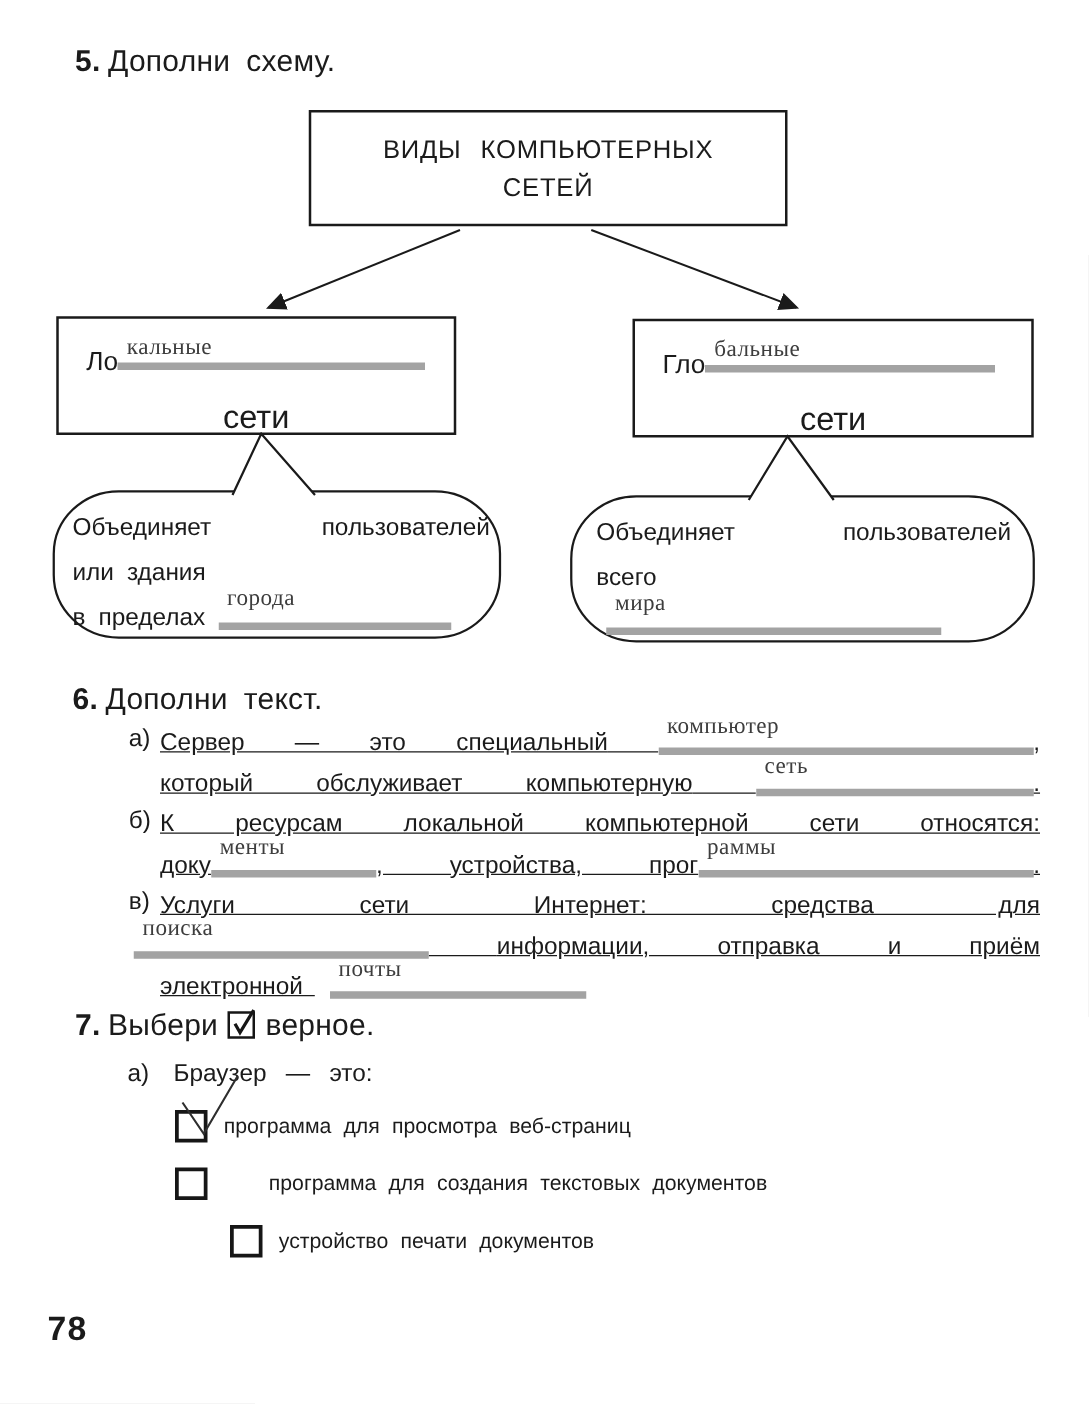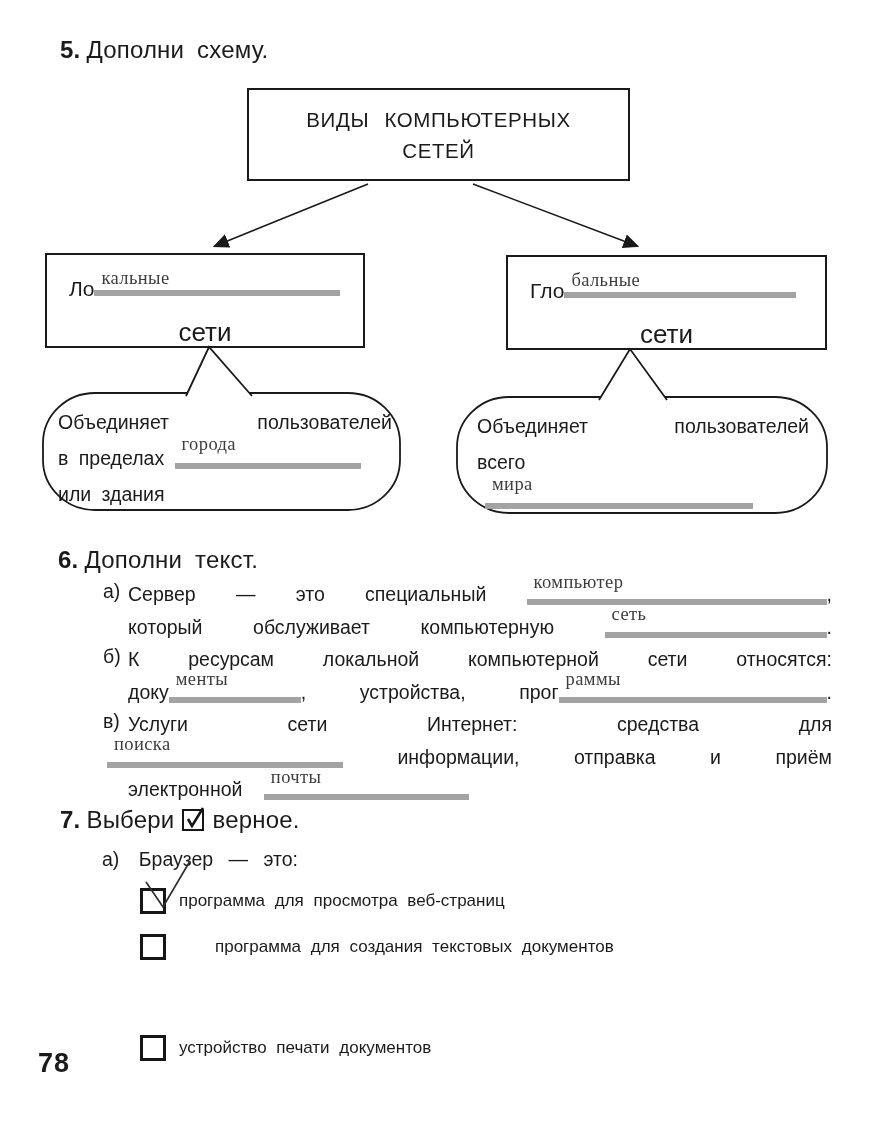--- a/index.html
+++ b/index.html
@@ -42,21 +42,21 @@
   .w246 { width:246px; } .w232 { width:232px; } .w186 { width:186px; } .w300 { width:300px; } .w222 { width:222px; }
   .w132 { width:132px; } .w268 { width:268px; } .w236 { width:236px; }
   .w205 { width:205px; }
 
   
   .bubtxt { font-size:19.5px; line-height:36px; word-spacing:5px; }
   .jl { text-align:justify; text-align-last:justify; }
 
   
   .itemlabel { font-size:19.5px; }
-  .itemtext { width:704px; font-size:19.5px; line-height:32.5px; word-spacing:4px; }
+  .itemtext { width:704px; font-size:19.5px; line-height:32.5px; word-spacing:4px;text-decoration:underline; }
   .itemtext .ln { width:704px; }
 
   
   .hcbx {
     position:relative; display:inline-block; width:22px; height:22px;
     border:2.6px solid #161616; box-sizing:border-box; top:3px;
     margin:0 8px;
   }
   .opt-row { display:flex; align-items:center; left:140px; }
   .cbx {
@@ -112,25 +112,25 @@
       <span>Гло</span>
         <span class="blank w232">
           <span class="ans">бальные</span>
         </span>
     </div>
     <div class="l2">сети</div>
   </div>
 
   <div class="abs bubtxt" style="left:58px; top:404px; width:334px;">
     <div class="jl">Объединяет пользователей</div>
+    <div>или здания</div>
     <div>
       <span>в пределах</span>
       <span class="blank w186"><span class="ans">города</span></span>
     </div>
-    <div>или здания</div>
   </div>
 
   <div class="abs bubtxt" style="left:477px; top:408px; width:332px;">
     <div class="jl">Объединяет пользователей</div>
     <div>всего</div>
     <div>
       <span class="blank w268" style="margin-left:8px;"><span class="ans">мира</span></span>
     </div>
   </div>
 
@@ -188,20 +188,20 @@
   </div>
   <svg class="abs" style="left:136px; top:855px;" width="64" height="62">
     <polyline points="10,27 27,52 54,6" fill="none" stroke="#2e2e2e" stroke-width="1.7"></polyline>
   </svg>
 
   <div class="abs opt-row" style="top:934px;gap:36px;">
     <span class="cbx"></span>
     <span class="opt-label">программа для создания текстовых документов</span>
   </div>
 
-  <div class="abs opt-row" style="top:1035px;">
+  <div class="abs opt-row" style="top:980px;margin-left:44px;">
     <span class="cbx"></span>
     <span class="opt-label">устройство печати документов</span>
   </div>
 
   <div class="abs pagenum">78</div>
 
 </div>
 
 </body></html>

